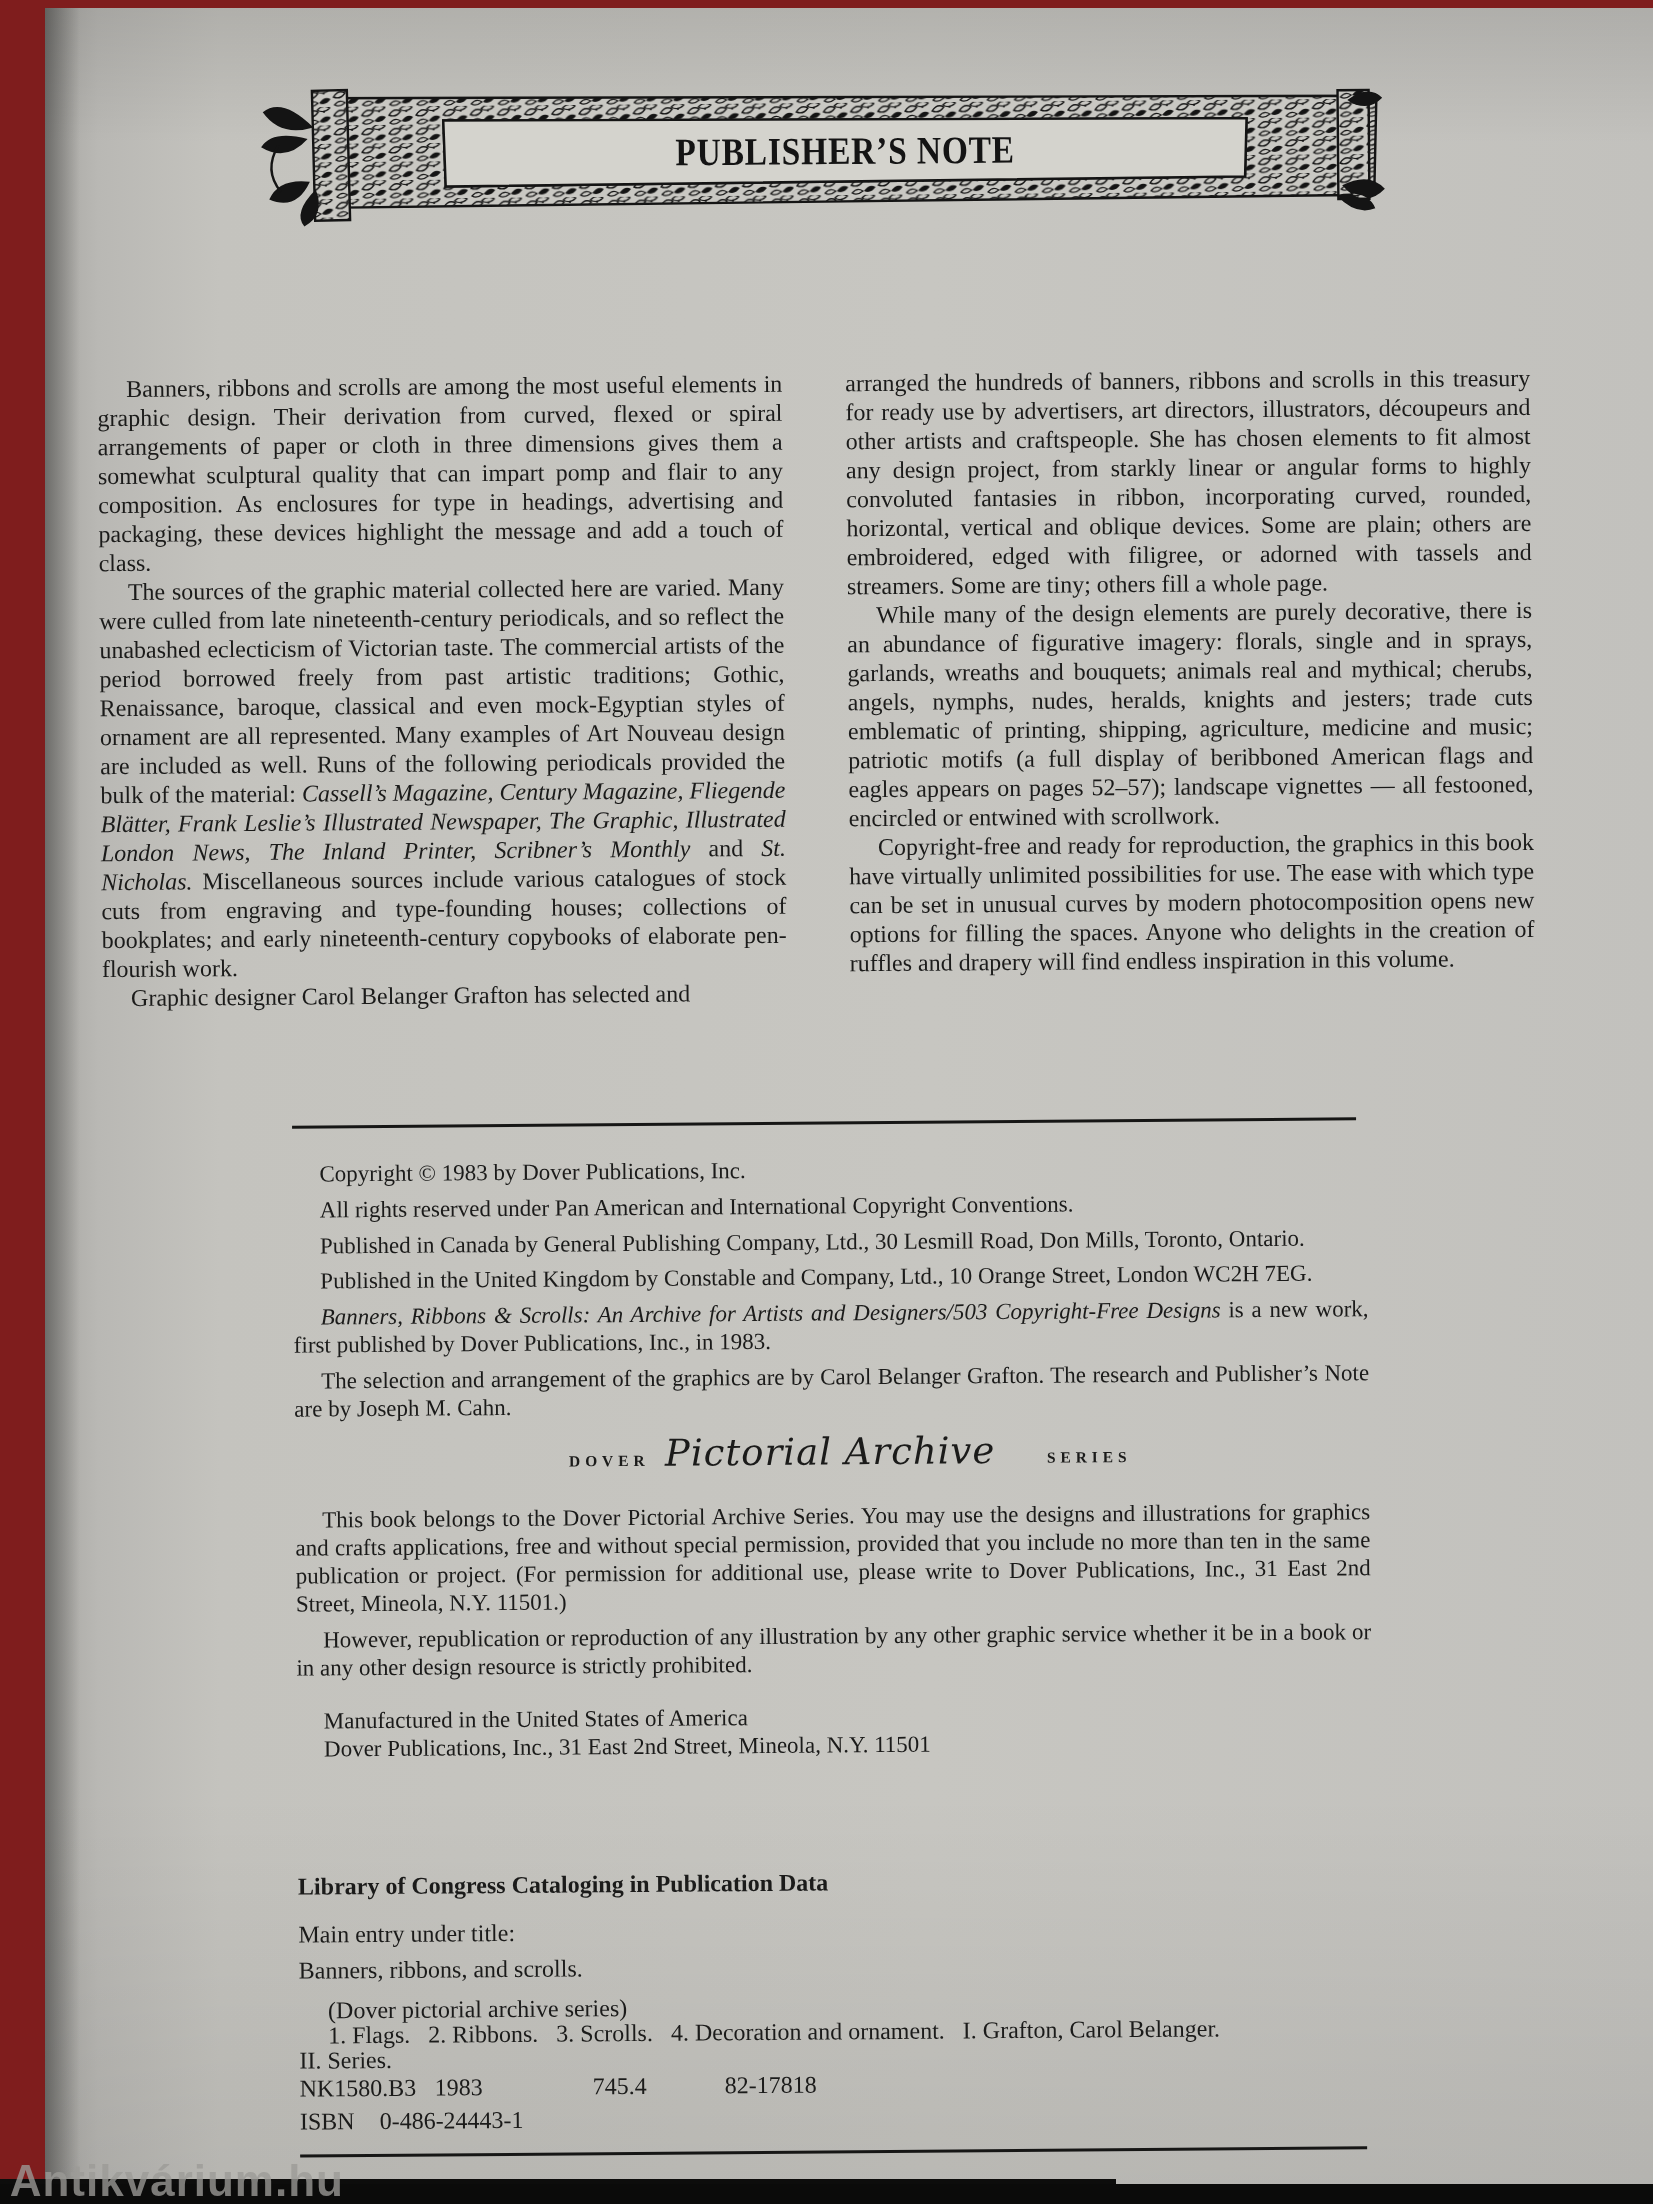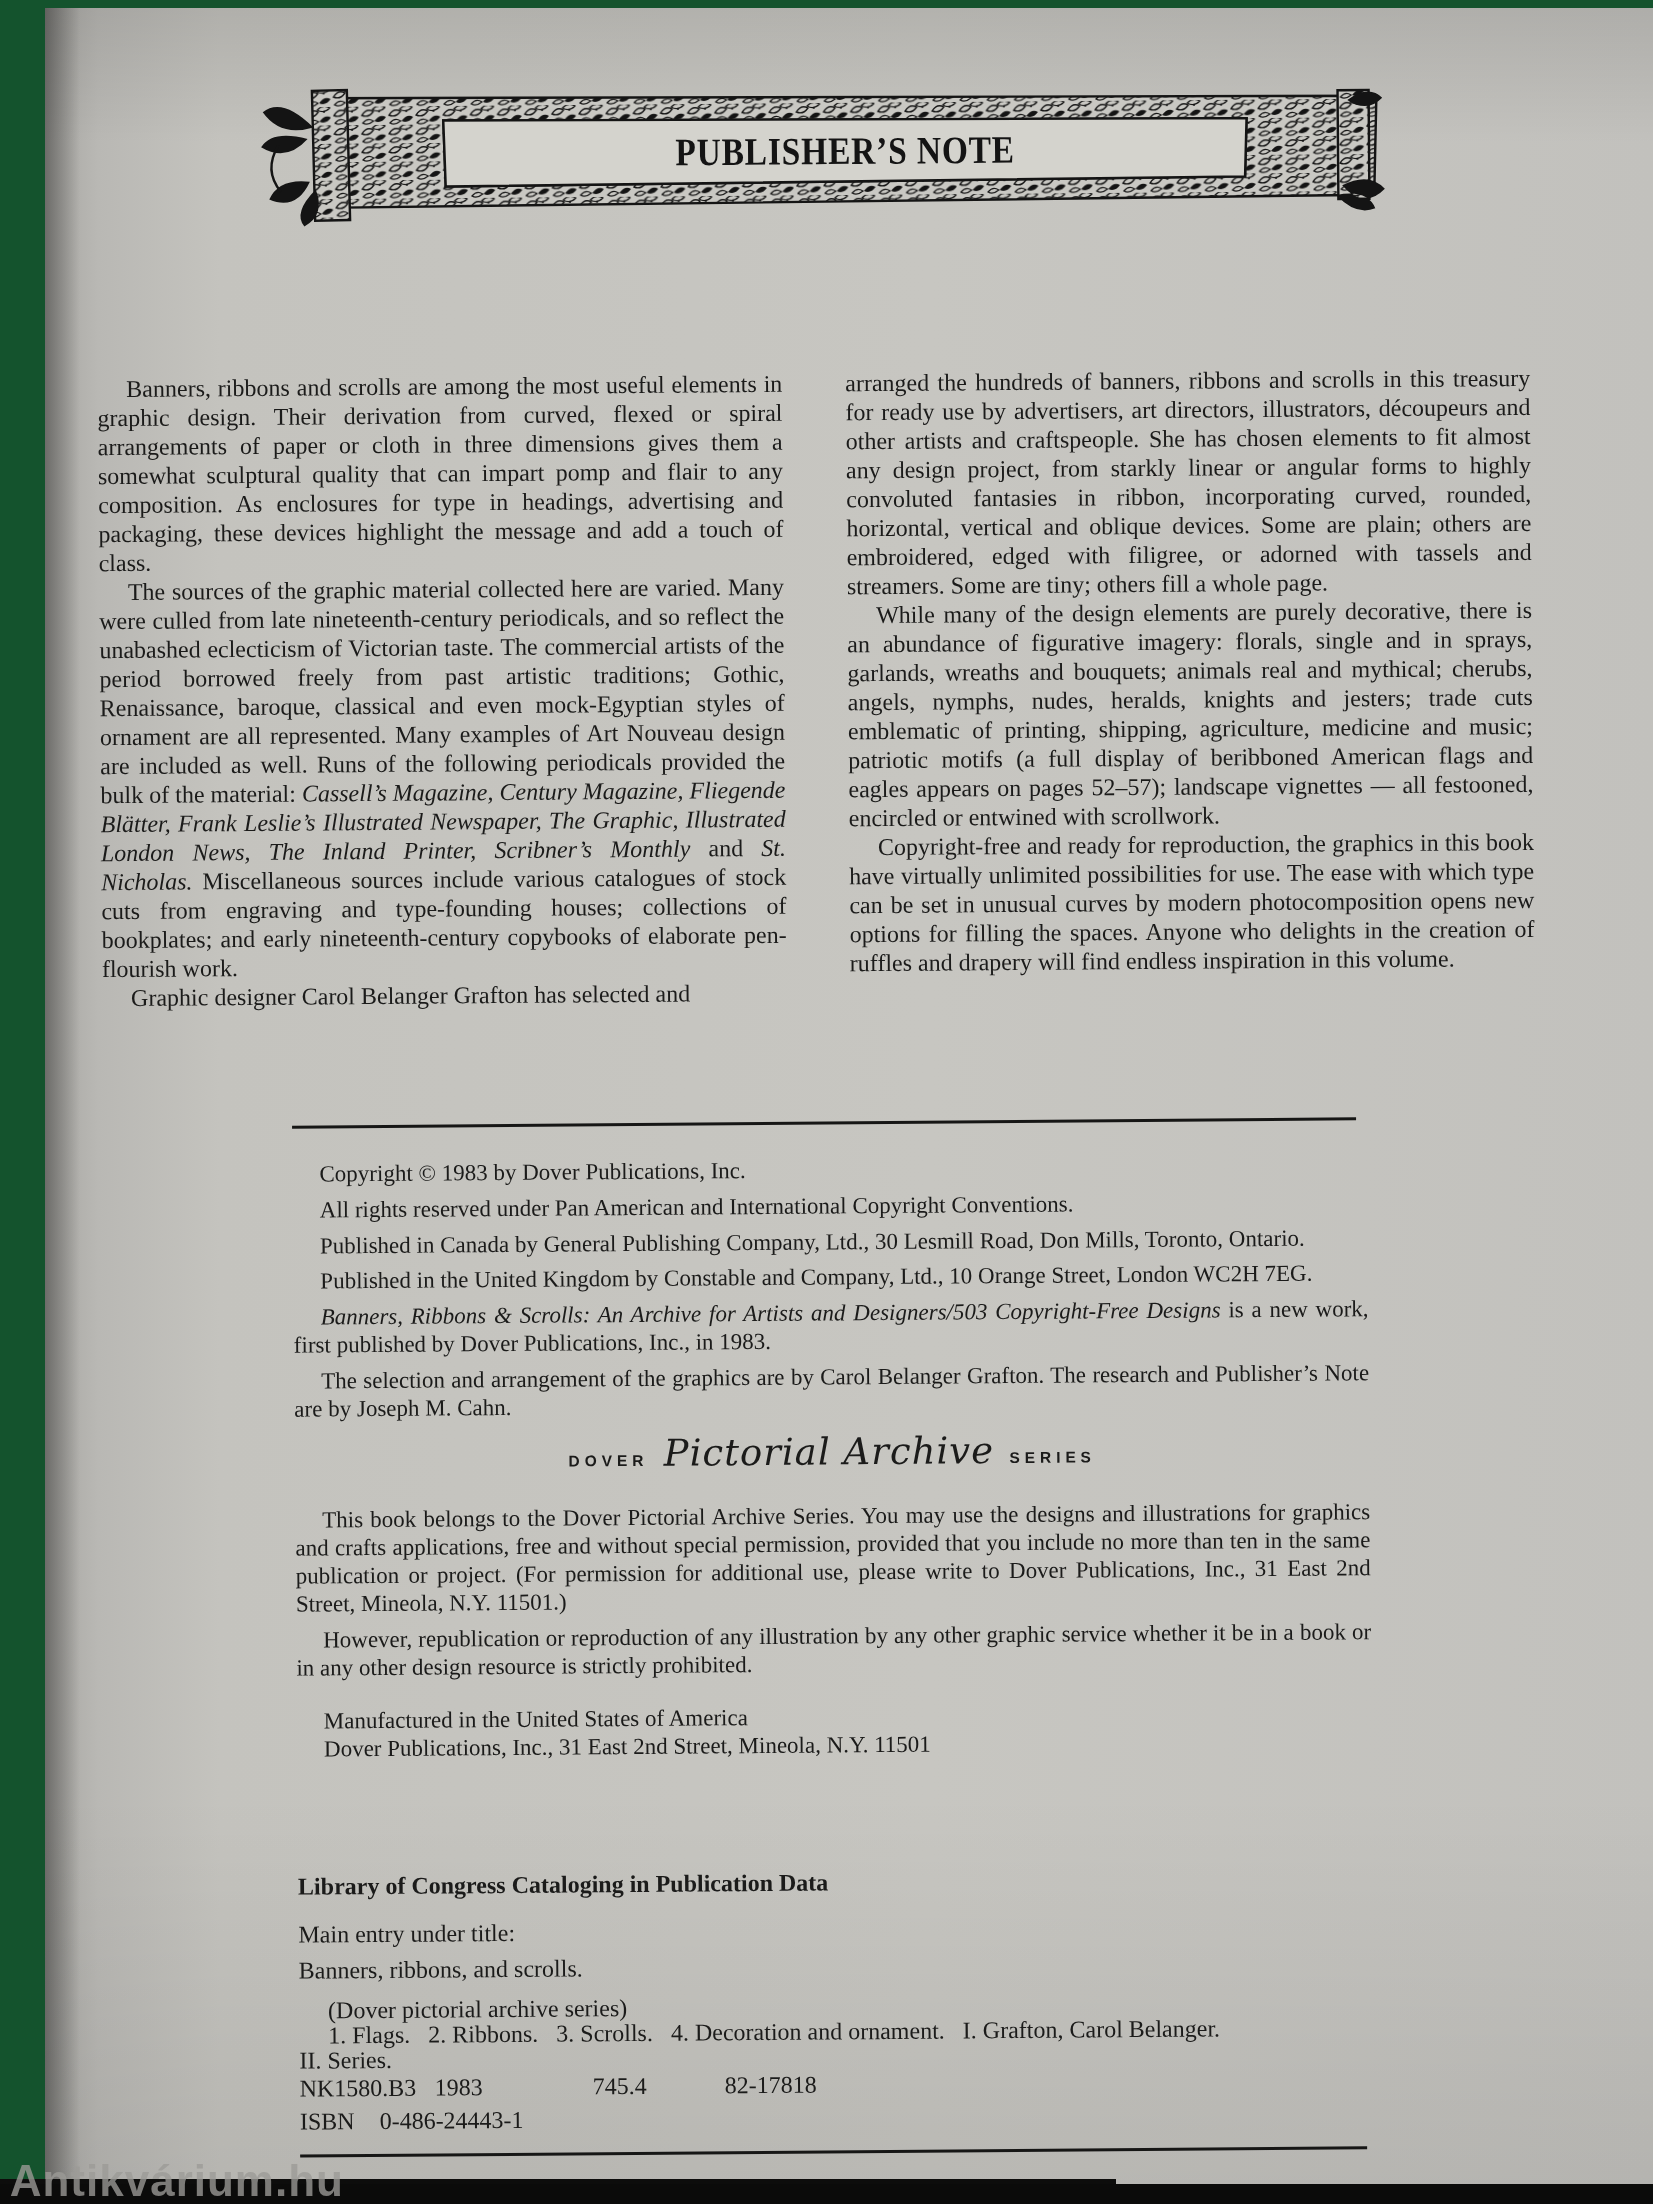--- a/index.html
+++ b/index.html
@@ -1,16 +1,16 @@
 <!DOCTYPE html>
 <html><head>
 <meta charset="utf-8">
 <style>
   html,body{margin:0;padding:0;background:#262625;}
-  .scan{position:relative;width:1654px;height:2205px;background:#14532d;overflow:hidden;
+  .scan{position:relative;width:1654px;height:2205px;background:#7f1d1d;overflow:hidden;
         font-family:"Liberation Serif", serif;}
   .paper{position:absolute;left:45px;top:7.8px;width:1609px;height:2176px;
     background-image:
       linear-gradient(180deg, rgba(0,0,0,0.10) 0, rgba(0,0,0,0) 136px, rgba(0,0,0,0) 82%, rgba(0,0,0,0.07) 100%),
       linear-gradient(90deg, #a6a5a1 0, #b9b8b4 53px, #c4c3be 175px, #c7c6c1 55%, #c2c1bd 100%);
     color:#1b1b1a;}
   .print{position:absolute;left:0;top:0;width:100%;height:100%;
          transform:rotate(-0.45deg);transform-origin:52% 45%;}
 
   
@@ -29,22 +29,22 @@
   .rule-top{left:246px;top:1113px;width:1064px;}
   .rule-bottom{left:246px;top:2142px;width:1067px;}
 
   
   .imprint{position:absolute;left:246px;top:1148px;width:1075px;font-size:23px;
            line-height:28px;text-align:justify;}
   .imprint .para{margin:0 0 7.8px 0;}
   .imprint .para.indent{text-indent:27px;}
   .series{display:flex;align-items:baseline;justify-content:center;
           margin:19.4px 0 29px 0;column-gap:15.5px;}
-  .series-prefix,.series-suffix{font-family:Liberation Sans, sans-serif;
-          font-size:15.5px;letter-spacing:4.9px;font-weight:bold;color:#1b1b1a;}
+  .series-prefix,.series-suffix{font-family:Liberation Serif, serif;
+          font-size:15.5px;letter-spacing:4.9px;font-weight:bold;color:#1b1b1a;margin-left:36px;}
   .series-name{font-family:"DejaVu Serif", serif;font-style:italic;font-size:37px;
           letter-spacing:1px;}
   .mf-lines{margin-top:25px;}
   .mf-lines .line{padding-left:27px;line-height:28px;white-space:pre-wrap;}
 
   
   .cip{position:absolute;left:246px;top:1860px;width:1087px;font-size:24px;}
   .cip-heading{font-weight:bold;line-height:29px;margin-bottom:19.4px;}
   .cip-lines .cip-line{line-height:29px;white-space:pre-wrap;}
   .cip-lines .cip-line:nth-child(1){margin-bottom:6.8px;}

